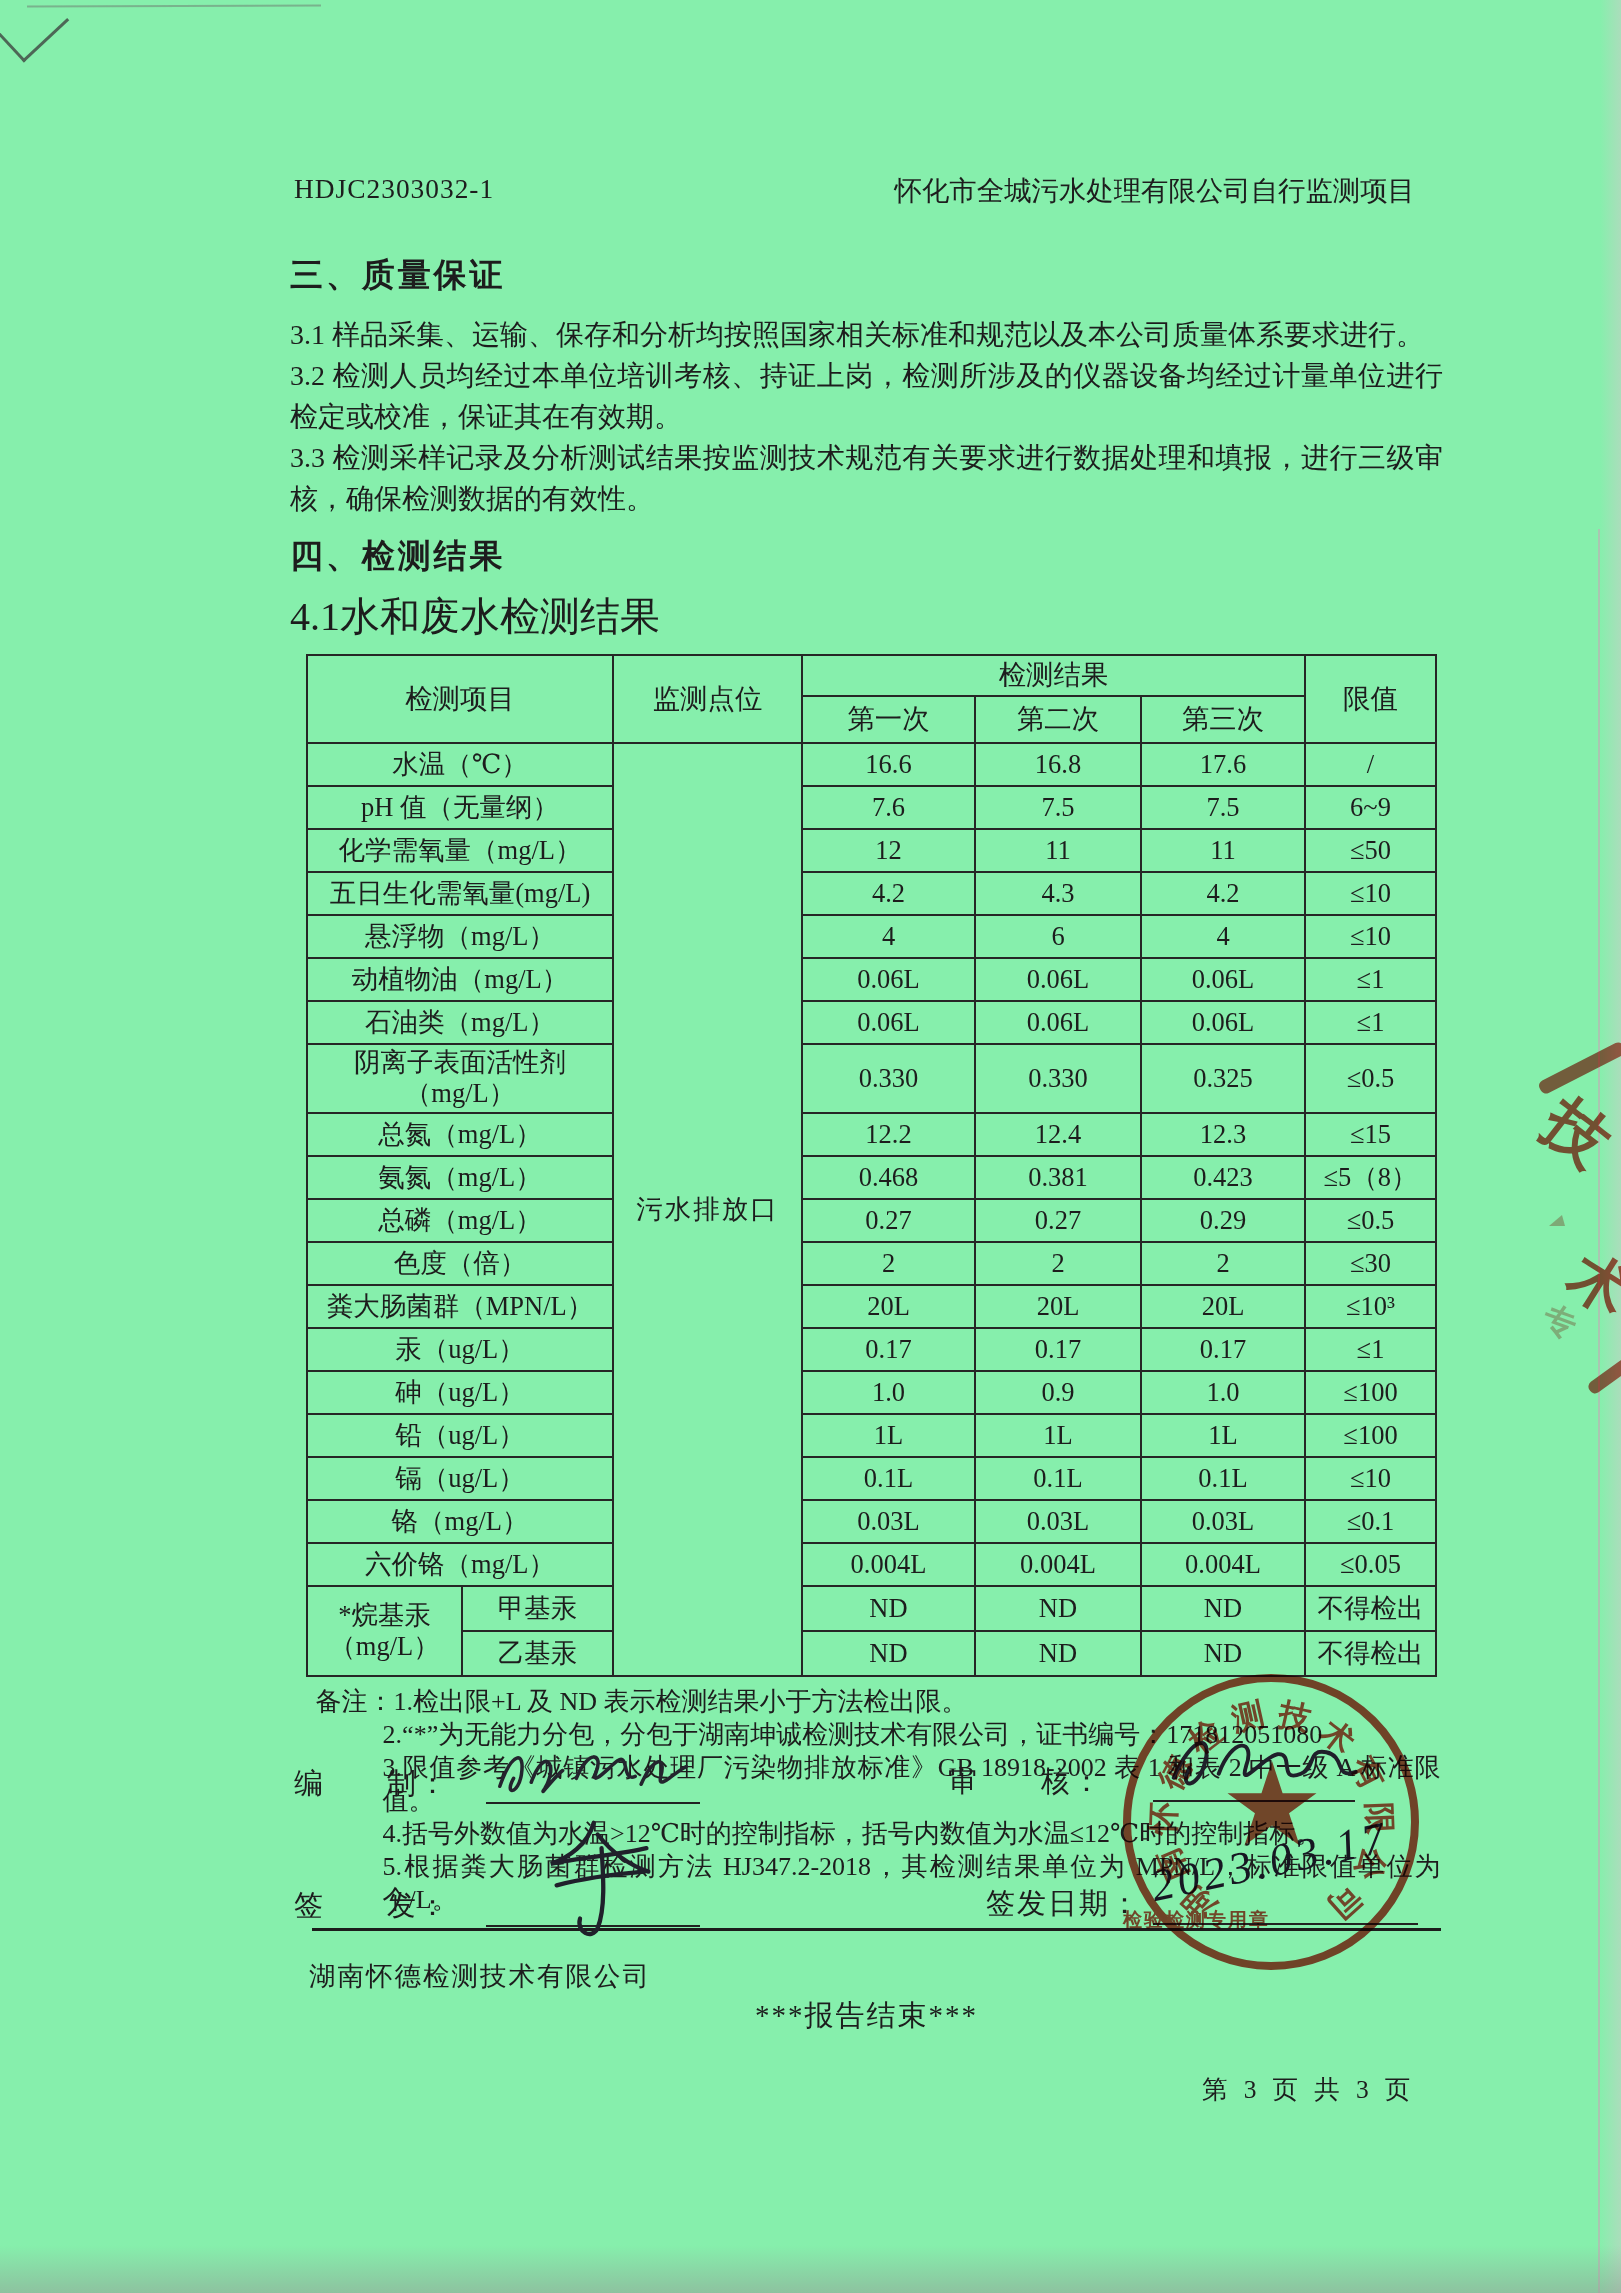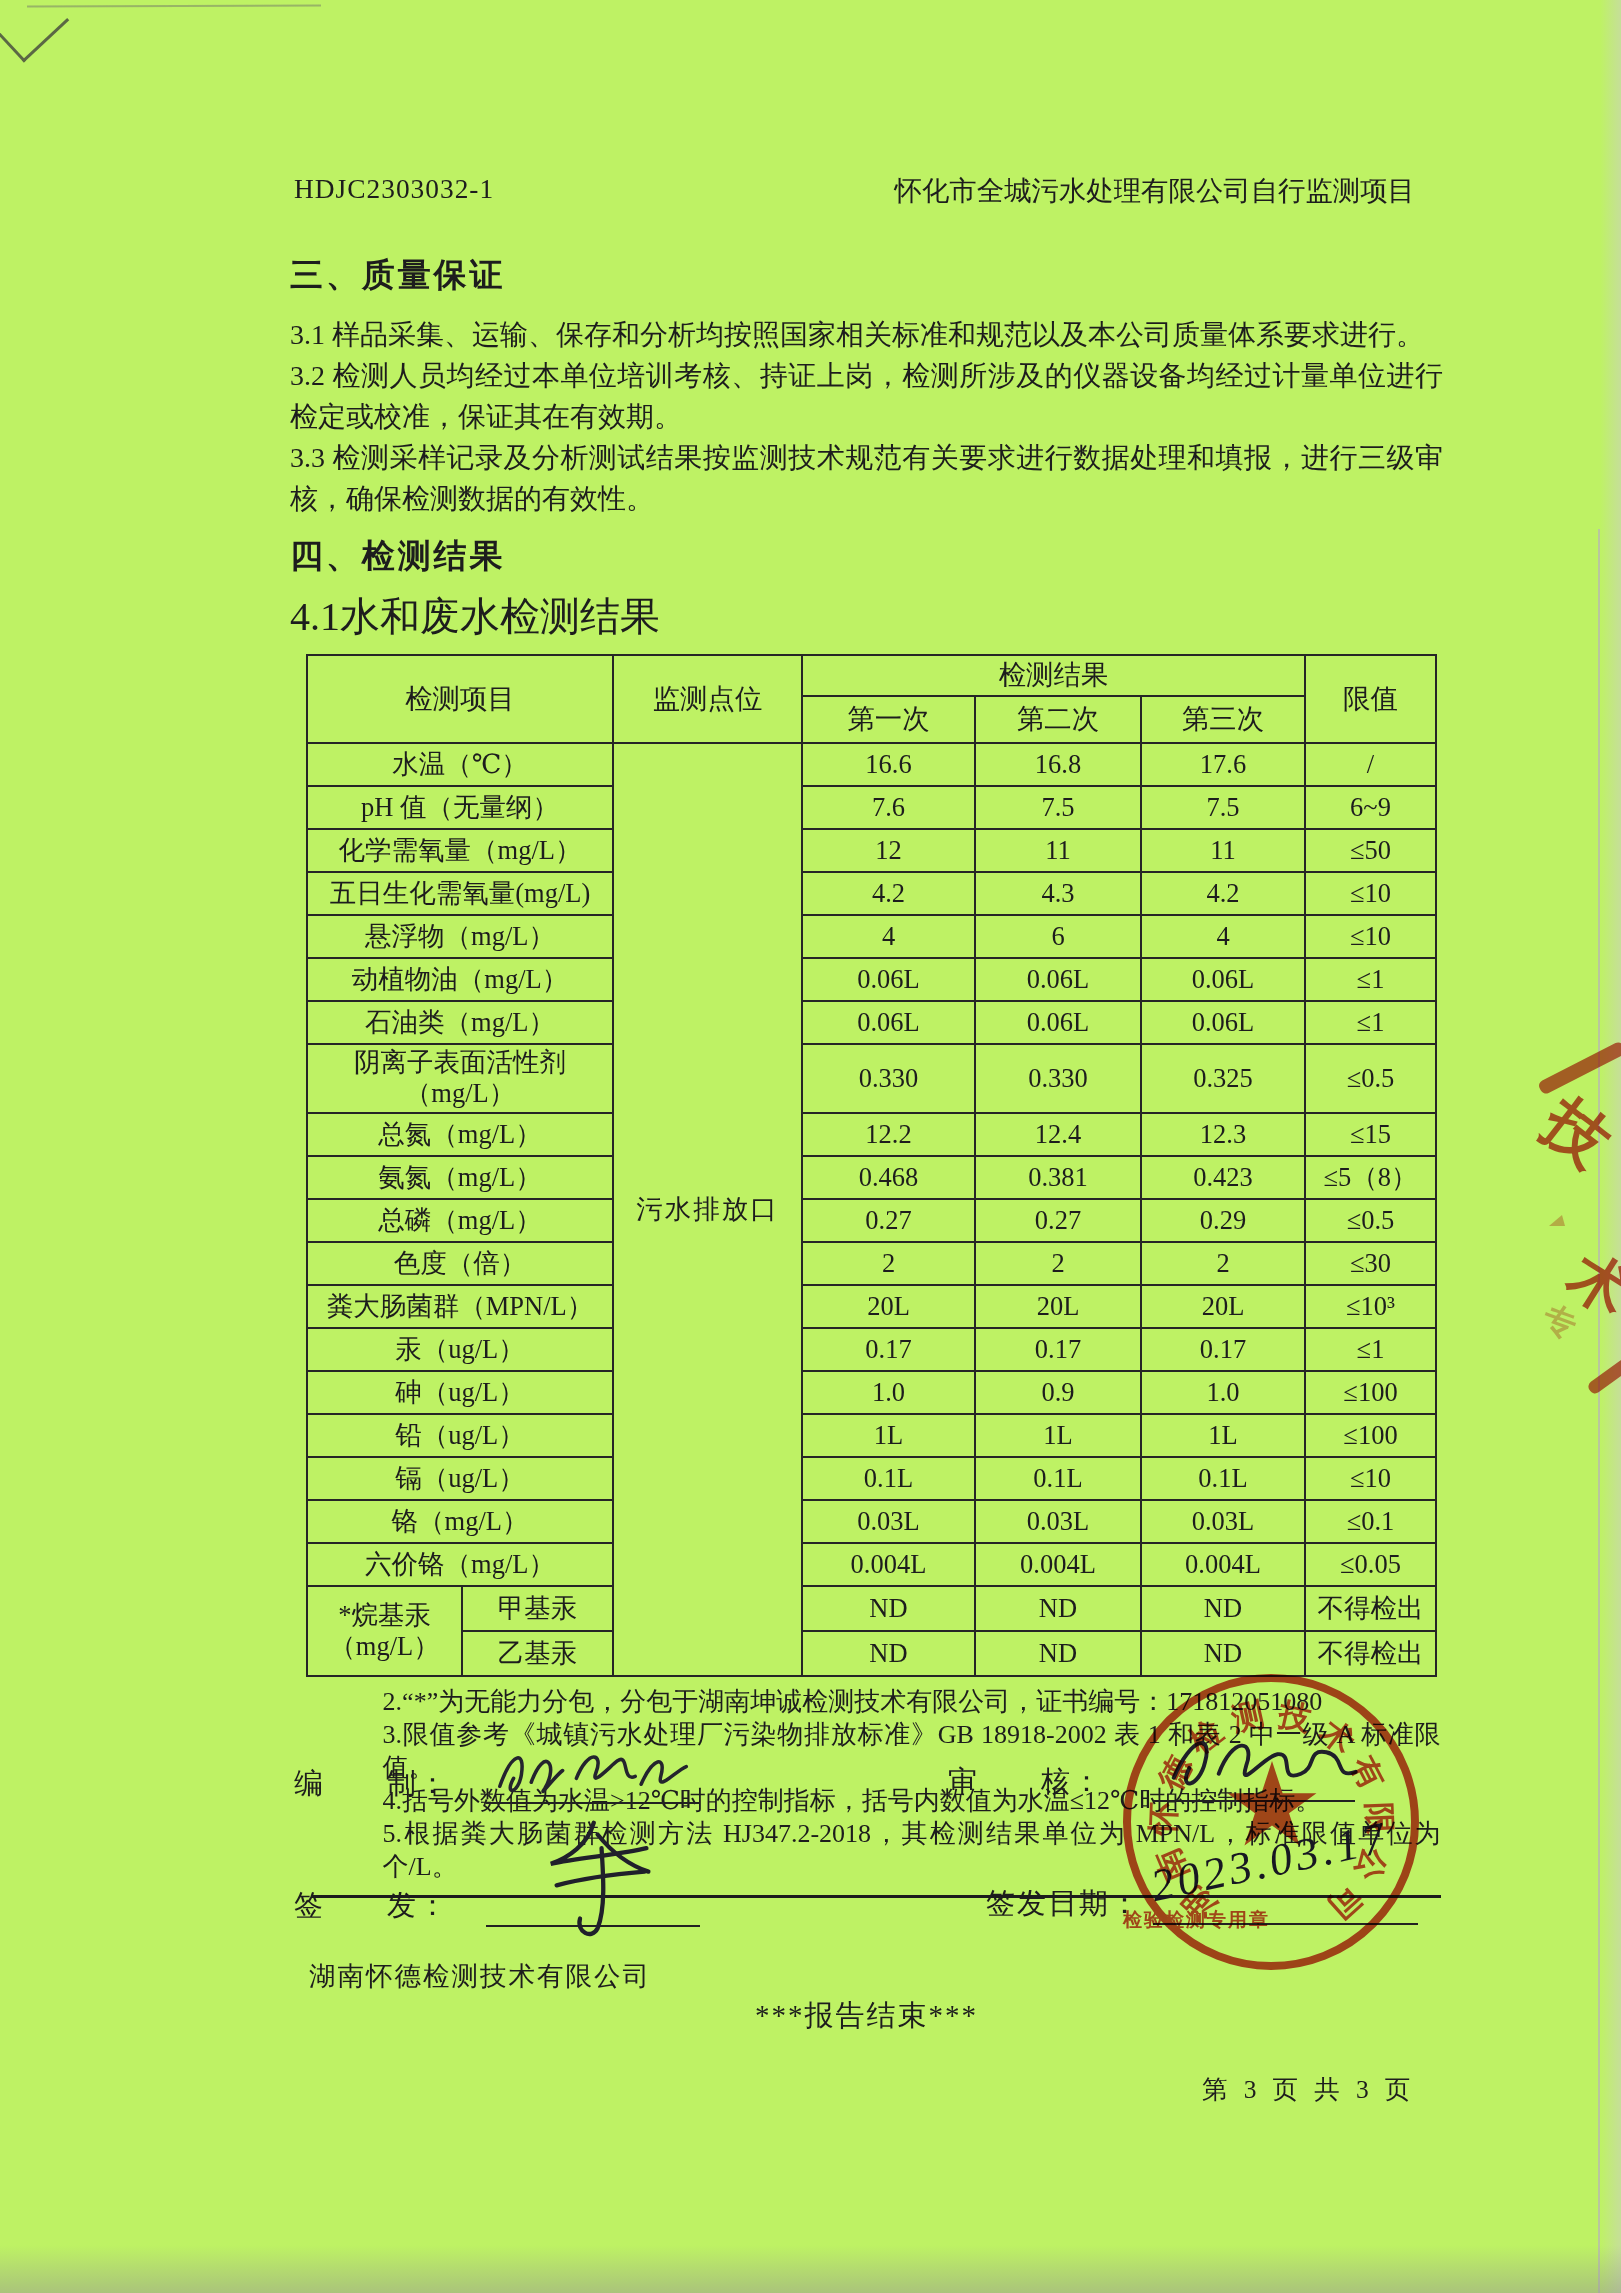--- a/index.html
+++ b/index.html
@@ -1,16 +1,16 @@
 <!DOCTYPE html>
 <html><head>
 <meta charset="utf-8">
 <style>
   html,body{margin:0;padding:0;background:#e9e9e7;}
-  .page{position:relative;width:1621px;height:2294px;margin:0 auto;background:#bef264;overflow:hidden;
+  .page{position:relative;width:1621px;height:2294px;margin:0 auto;background:#86efac;overflow:hidden;
         font-family:"Liberation Serif","DejaVu Serif",serif;color:#1d1d1d;}
   
   .edge-right{position:absolute;left:1598px;top:529px;width:2px;height:1764px;background:#b7b7b4;opacity:.75;}
   .edge-right-shade{position:absolute;left:1600px;top:0;width:21.6px;height:2294px;background:linear-gradient(90deg,rgba(220,220,218,.0),rgba(205,205,202,.55));}
   .corner-tl{position:absolute;left:-13.7px;top:-15.7px;width:69px;height:59px;border-right:3.9px solid #3a3a3a;border-bottom:3.9px solid #3a3a3a;transform:rotate(47deg);opacity:.75;}
   .top-line{position:absolute;left:27.4px;top:4.9px;width:294px;height:2px;background:#6a6a68;opacity:.45;transform:rotate(-.2deg);}
   .bottom-band{position:absolute;left:0;top:2245px;width:1621px;height:49px;background:linear-gradient(180deg,rgba(190,190,188,0),rgba(148,148,146,.5));}
   
   .report-no{position:absolute;left:294px;top:174px;font-size:27.4px;letter-spacing:1px;}
   .proj-title{position:absolute;left:847px;top:173px;width:568px;font-size:27.4px;text-align:right;}
@@ -252,20 +252,21 @@
             <td class="c-sub">乙基汞</td>
             <td class="c-val">ND</td>
             <td class="c-val">ND</td>
             <td class="c-val">ND</td>
             <td class="c-lim">不得检出</td>
           </tr>
         </tbody>
     </table>
 
     <div class="notes" id="notes">
+        <div class="nline first">备注：1.检出限+L 及 ND 表示检测结果小于方法检出限。</div>
         <div class="nline">2.“*”为无能力分包，分包于湖南坤诚检测技术有限公司，证书编号：171812051080</div>
         <div class="nline">3.限值参考《城镇污水处理厂污染物排放标准》GB 18918-2002 表 1 和表 2 中一级 A 标准限值。</div>
         <div class="nline">4.括号外数值为水温&gt;12℃时的控制指标，括号内数值为水温≤12℃时的控制指标。</div>
         <div class="nline">5.根据粪大肠菌群检测方法 HJ347.2-2018，其检测结果单位为 MPN/L，标准限值单位为个/L。</div>
       </div>
   </div>
 
   <div class="lbl" style="left:294px;top:1764px;">编　　制：</div>
   <div class="sigline" style="left:486px;top:1802px;width:214px;"></div>
   <svg class="sig-svg" style="left:490px;top:1737px;" width="211" height="69" viewBox="0 0 215 70">

